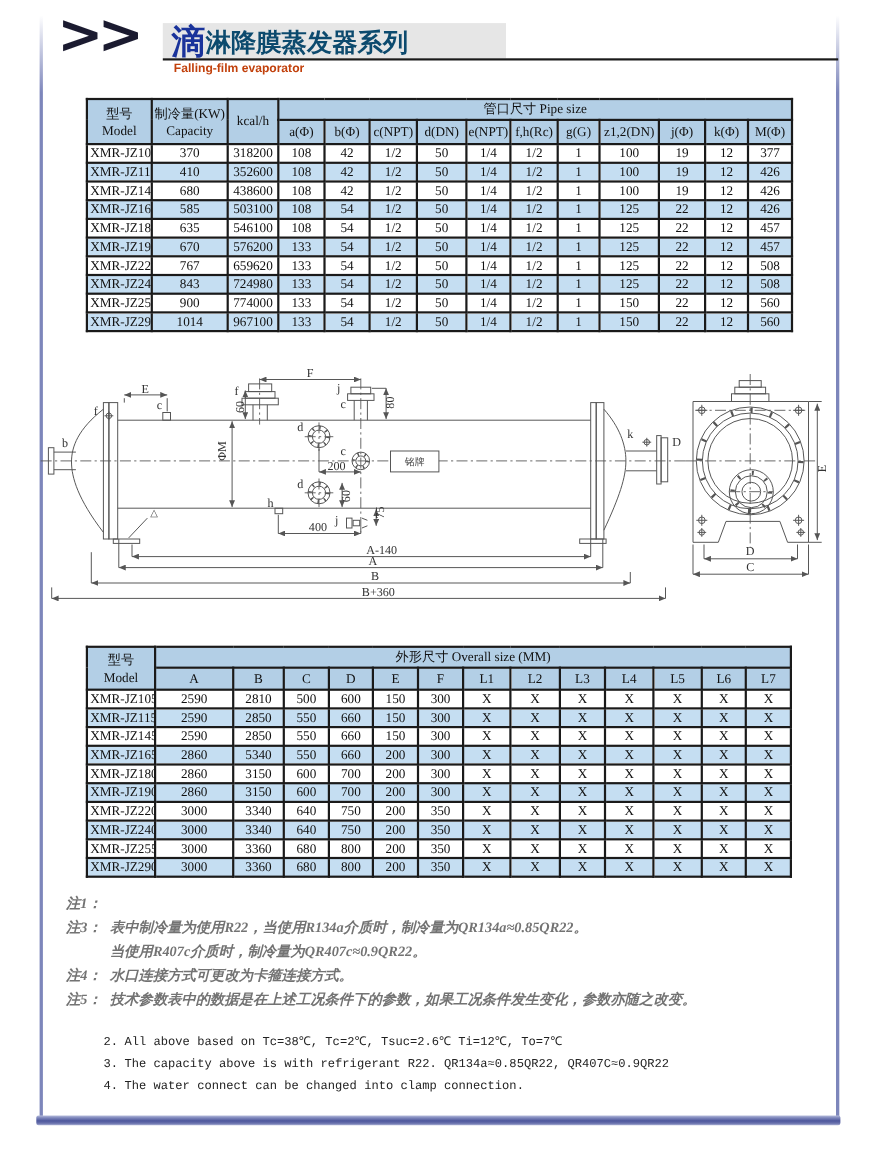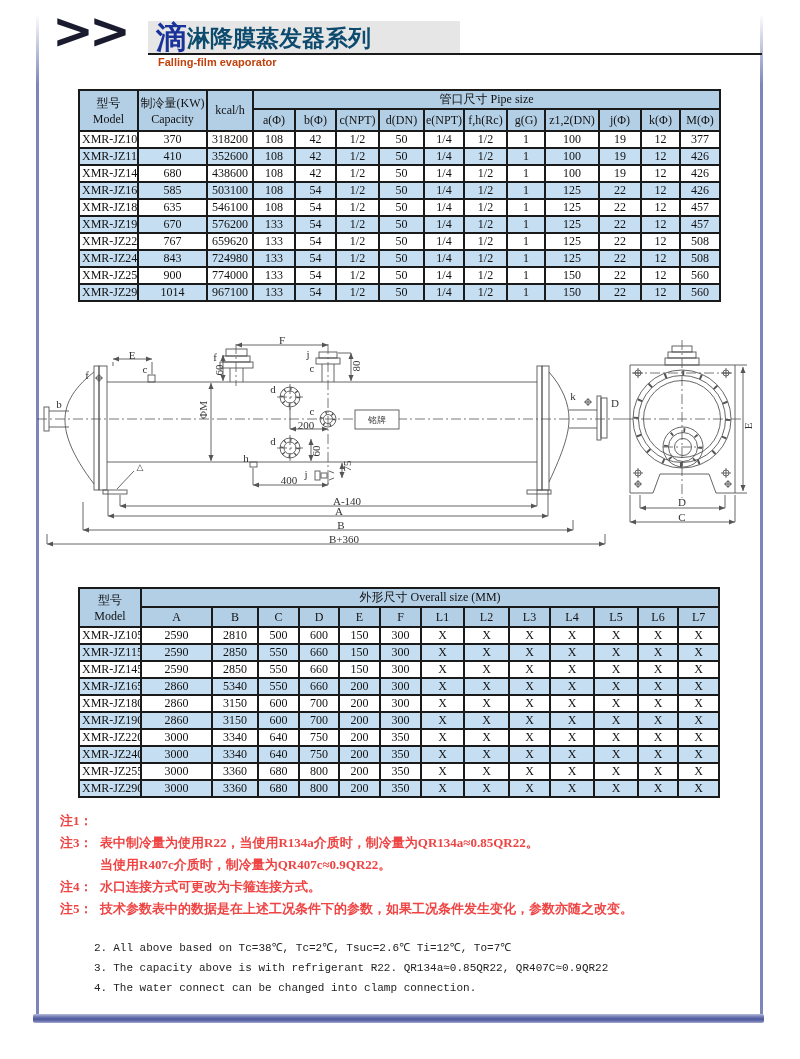--- a/index.html
+++ b/index.html
@@ -43,21 +43,21 @@
         transform:translate(-50%,-50%);white-space:nowrap;line-height:11px;}
   .dlabel.rot{transform:translate(-50%,-50%) rotate(-90deg);}
   .dlabel.small{font-size:9px;color:#444;}
   .cl{stroke-dasharray:10 3 2 3;stroke-width:0.8;}
   .bolts8{stroke-dasharray:1.3 5.14;stroke-width:3.5;}
   .bolts6{stroke-dasharray:1.3 5.3;stroke-width:3;}
   .bolts16{stroke-dasharray:2 16.06;stroke-width:5;}
   .boltsS{stroke-dasharray:1.8 11.55;stroke-width:4;}
   
   #notes-zh{position:absolute;left:60px;top:810px;width:690px;font-size:13px;font-weight:bold;
-        color:#ef4444;}
+        color:#737373;font-style:italic;}
   #notes-zh .nrow{display:flex;line-height:22px;height:22px;}
   #notes-zh .note-label{min-width:40px;}
   #notes-en{position:absolute;left:60px;top:938px;width:690px;
         font-family:"Liberation Mono",monospace;font-size:11px;color:#222;}
   #notes-en .nrow{line-height:20px;height:20px;white-space:nowrap;}
   #notes-en .nrow.indent{padding-left:34px;}
   #notes-en .note-label{margin-right:6px;}
 </style>
 </head>
 <body>

